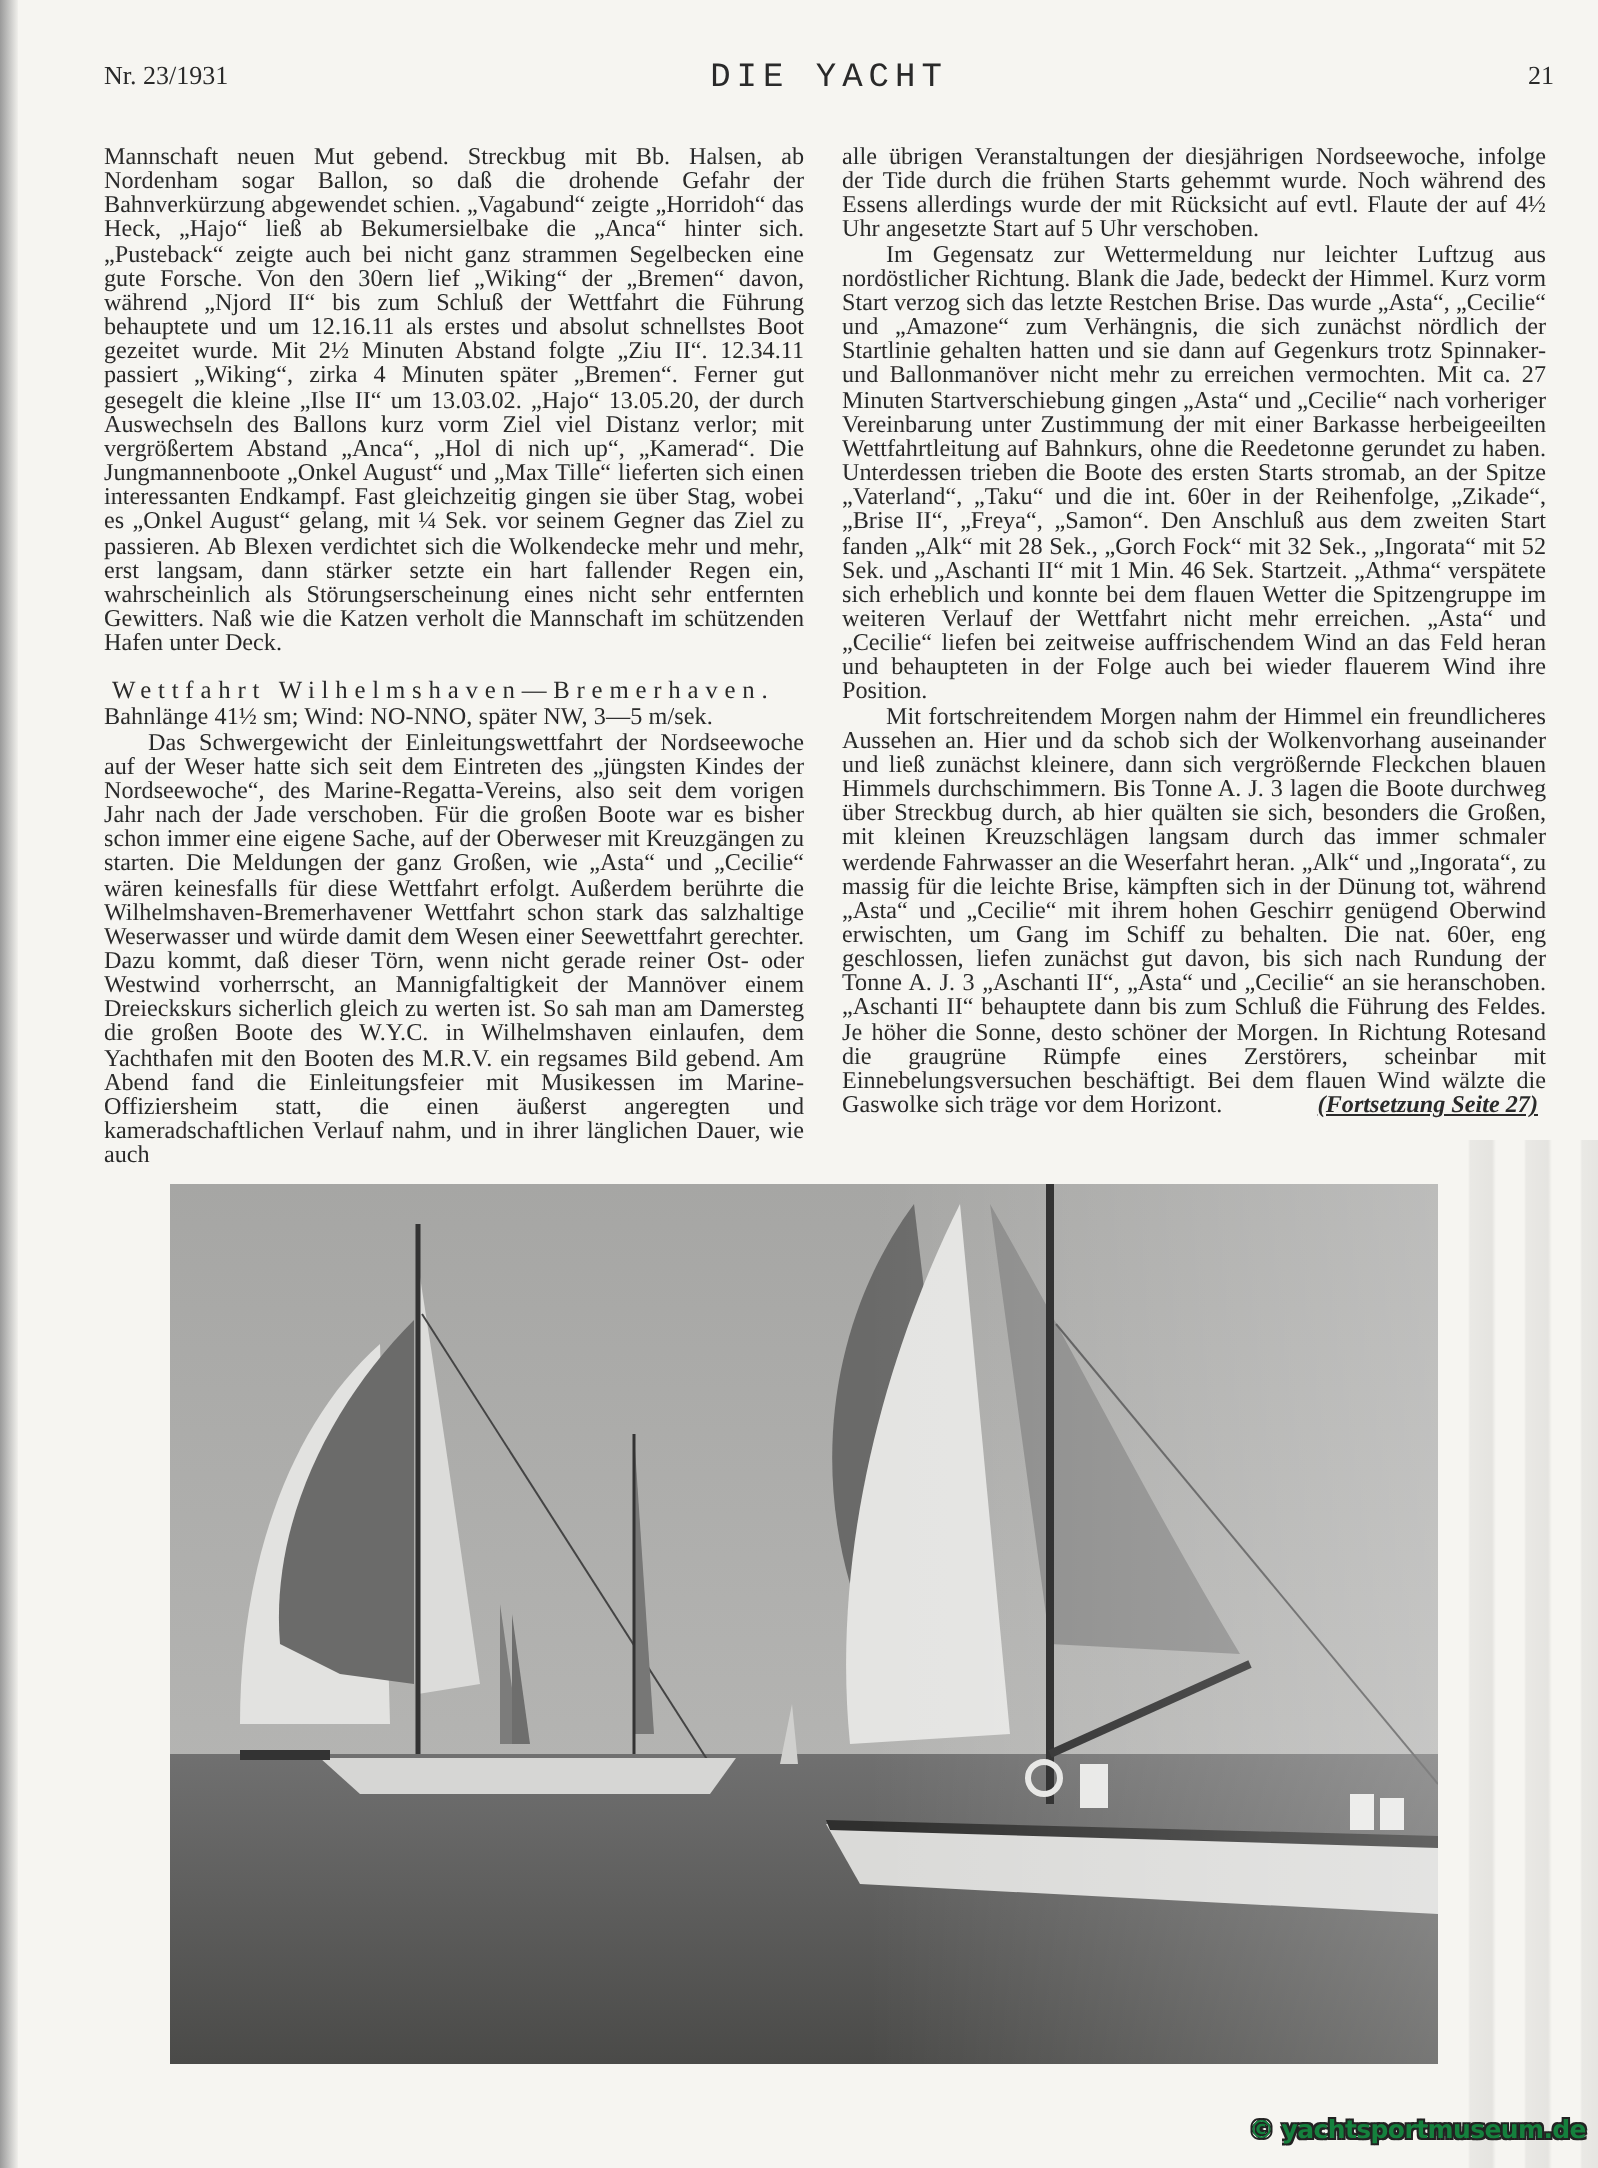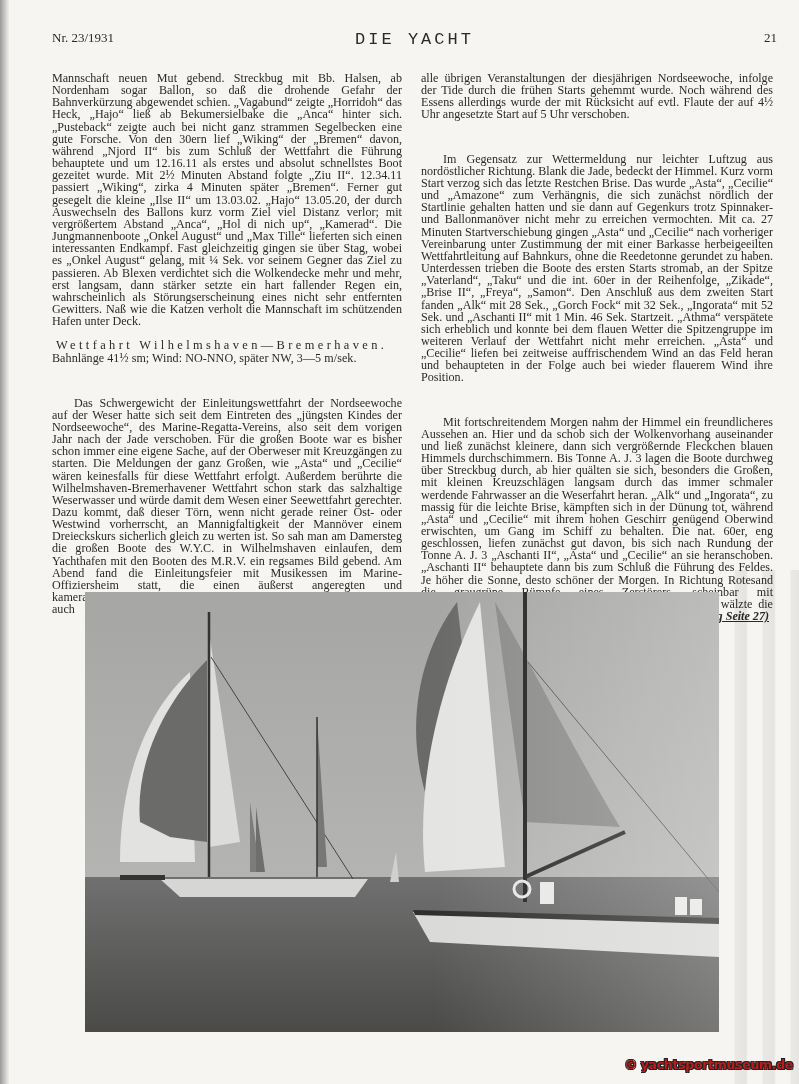--- a/index.html
+++ b/index.html
@@ -26,42 +26,42 @@
     .hdr-page { position: absolute; right: 0; top: 0; font-size: 13px; }
 
     .col {
       position: absolute; top: 72px; width: 350px;
       font-size: 12.1px; line-height: 12.15px; text-align: justify;
       hyphens: none;
     }
     .col-left { left: 52px; }
     .col-right { left: 421px; width: 352px; }
     .col p { margin: 0; }
-    .col p.indent { text-indent: 22px; margin-top: 32px; }
+    .col p.indent { text-indent: 22px; }
     .section-title {
       margin: 12px 0 1px 4px; letter-spacing: 3.4px; font-size: 12.4px; white-space: nowrap;
     }
     .section-meta { margin: 0 0 0 0; white-space: nowrap; letter-spacing: 0.05px; }
     .continued { font-style: italic; font-weight: bold; float: right; margin-right: 4px; text-decoration: underline; }
 
     .photo {
       position: absolute; left: 85px; top: 592px; width: 634px; height: 440px;
       background: #8c8c8a; overflow: hidden;
     }
     .photo svg { display: block; }
 
     .caption {
       position: absolute; top: 1042px; left: 148px; font-size: 11.5px; font-style: italic; font-weight: normal;
       color: #333;
       margin-top: 44px;
     }
     .caption .spaced { letter-spacing: 2.6px; }
     .watermark {
       position: absolute; right: 6px; top: 1057px; font-family: "DejaVu Sans", sans-serif;
-      font-size: 12.5px; font-weight: bold; color: #b91c1c;
+      font-size: 12.5px; font-weight: bold; color: #15803d;
       text-shadow: -1px -1px 0 #222, 1px -1px 0 #222, -1px 1px 0 #222, 1px 1px 0 #222;
       letter-spacing: -0.3px;
     }
   </style>
 </head>
 <body>
 
 <div class="scan-edge"></div>
 
 <div class="header">

